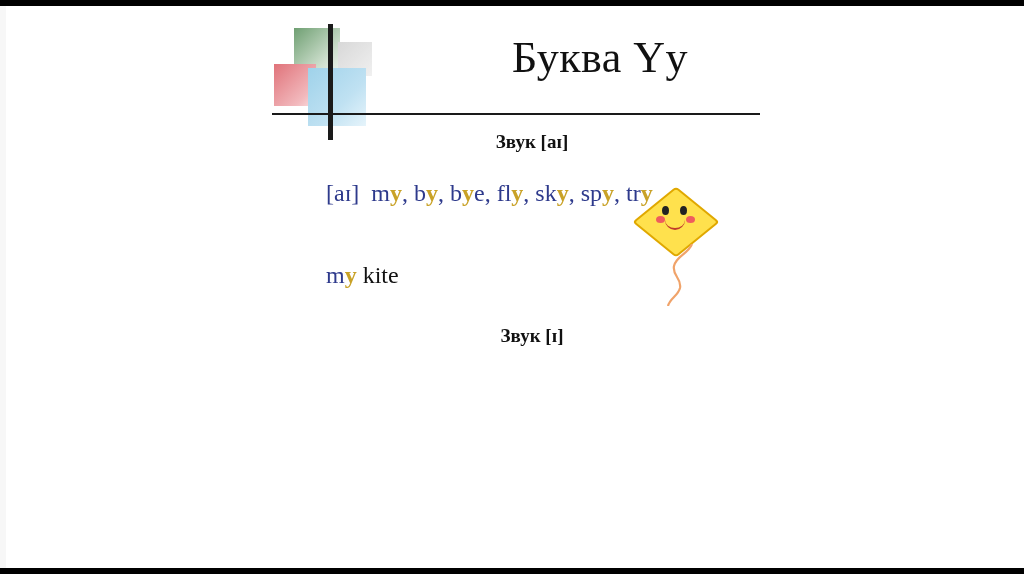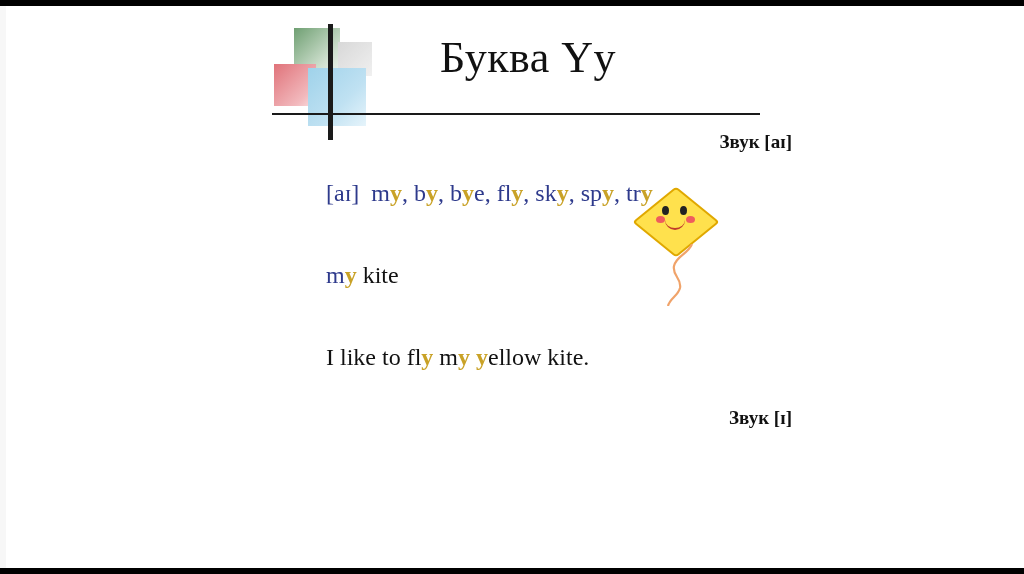--- a/index.html
+++ b/index.html
@@ -41,21 +41,21 @@
     left: 272px;
     top: 18px;
     width: 488px;
     height: 100px;
   }
   .title {
     position: absolute;
     left: 168px;
     top: 12px;
     width: 320px;
-    text-align: left;
+    text-align: center;
     font-size: 44px;
     line-height: 56px;
     color: #111111;
     font-family: "Liberation Serif", serif;
     letter-spacing: 0.5px;
   }
   .header-rule {
     position: absolute;
     left: 272px;
     top: 113px;
@@ -107,21 +107,21 @@
     position: absolute;
     left: 272px;
     top: 126px;
     width: 520px;
   }
   .section-heading {
     font-weight: bold;
     font-size: 19px;
     line-height: 24px;
     color: #111111;
-    text-align: right;
+    text-align: center;
     margin: 4px 0 6px 0;
   }
   .line {
     font-size: 24px;
     line-height: 22px;
     color: #111111;
     margin: 0 0 16px 0;
     white-space: pre-wrap;
   }
   .line.indent1 { padding-left: 18px; }
@@ -222,23 +222,20 @@
     <div class="line indent1">
       <span class="blue">[aɪ]</span>&nbsp;&nbsp;<span class="blue">m</span><span class="y">y</span><span class="blue">, b</span><span class="y">y</span><span class="blue">, b</span><span class="y">y</span><span class="blue">e, fl</span><span class="y">y</span><span class="blue">, sk</span><span class="y">y</span><span class="blue">, sp</span><span class="y">y</span><span class="blue">, tr</span><span class="y">y</span>
     </div>
 
     <div class="line indent1">
       <span class="blue">m</span><span class="y">y</span> kite
     </div>
 
 
 
-    <div class="line indent1">
-      I like to fl<span class="y">y</span> m<span class="y">y</span> <span class="y">y</span>ellow kite.
-    </div>
 
     <div class="section-heading">Звук [ɪ]</div>
 
   </div>
 
   <div class="kite">
     <div class="kite-body"></div>
     <div class="kite-face">
       <div class="eye l"></div>
       <div class="eye r"></div>

